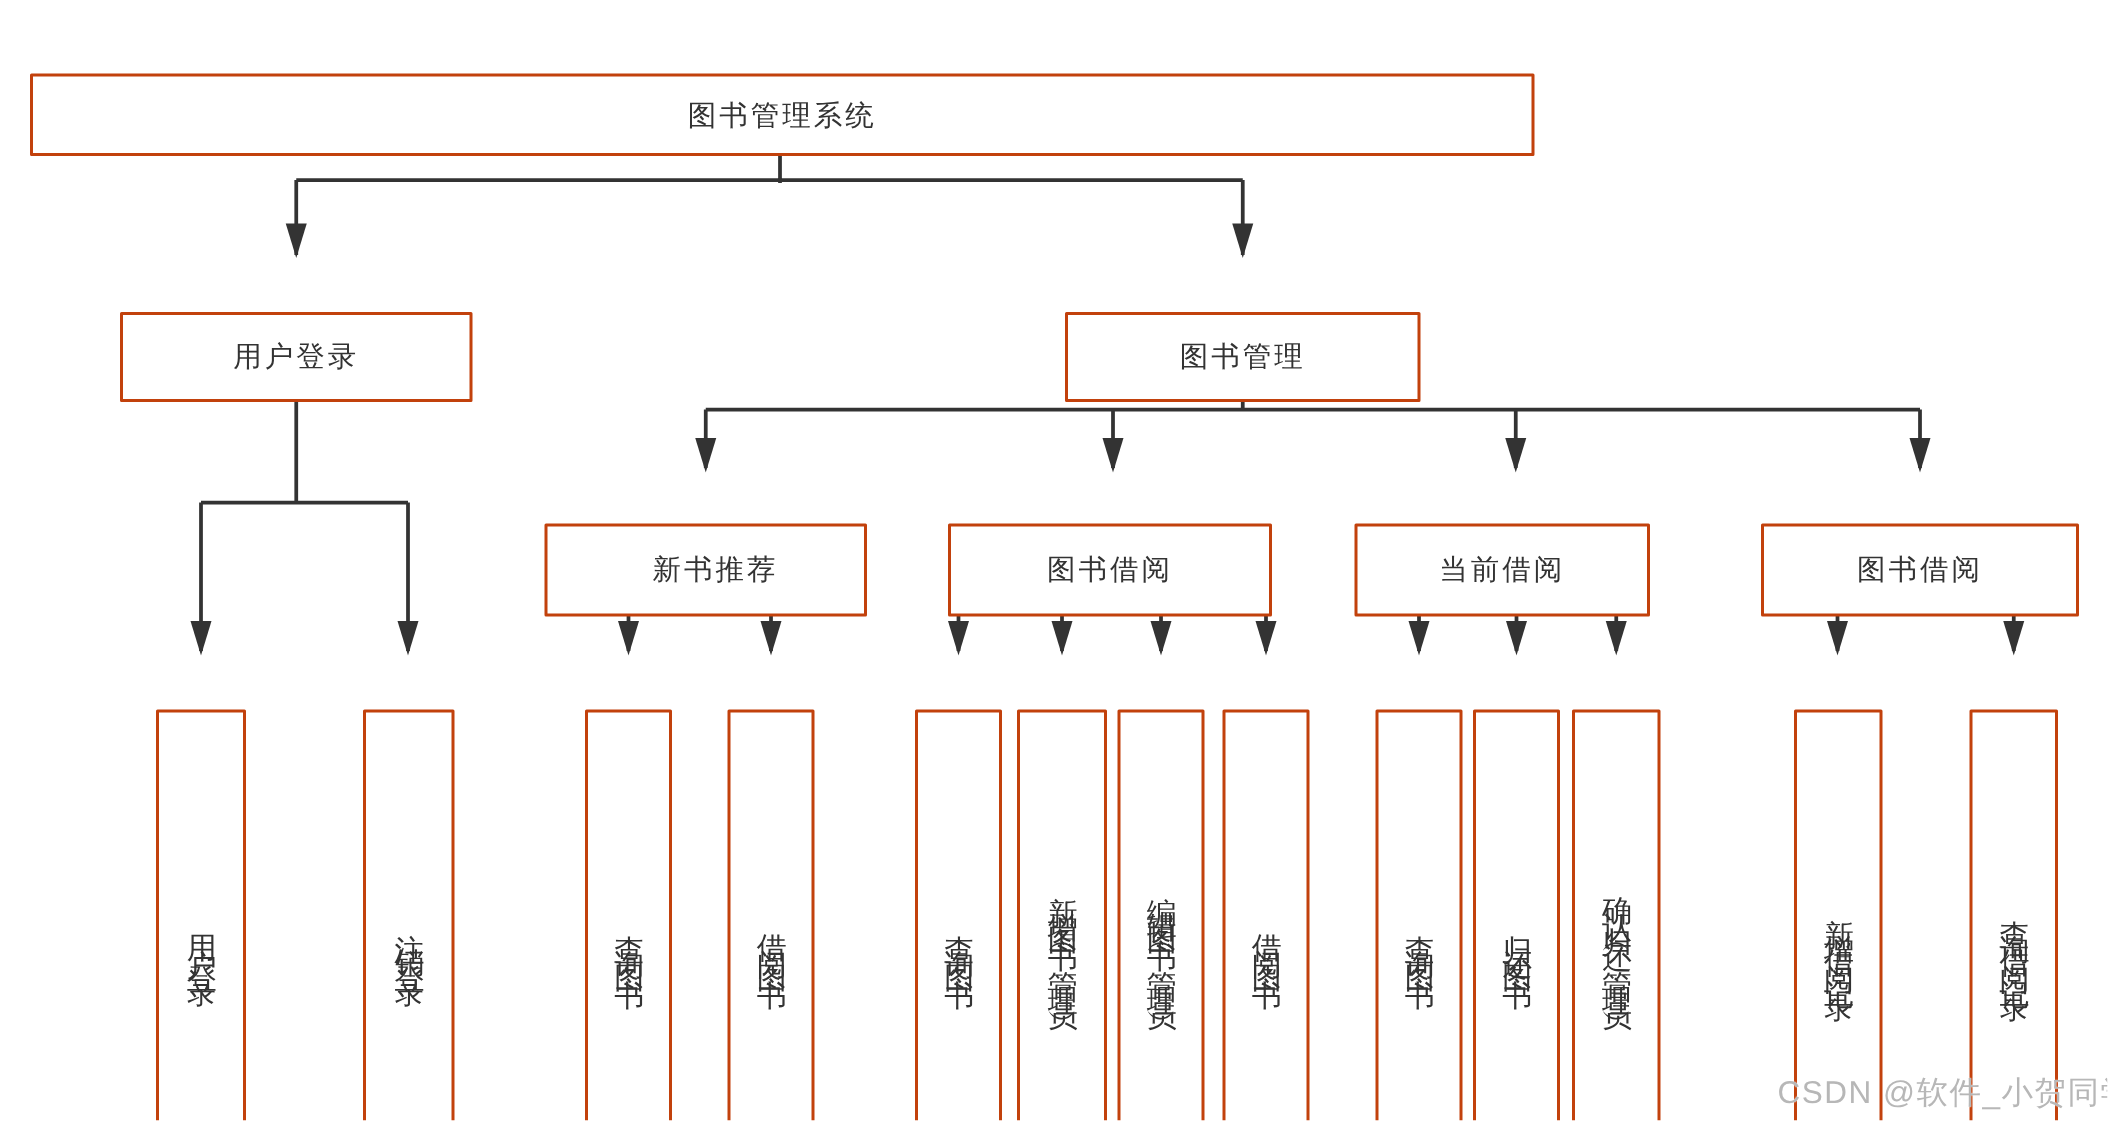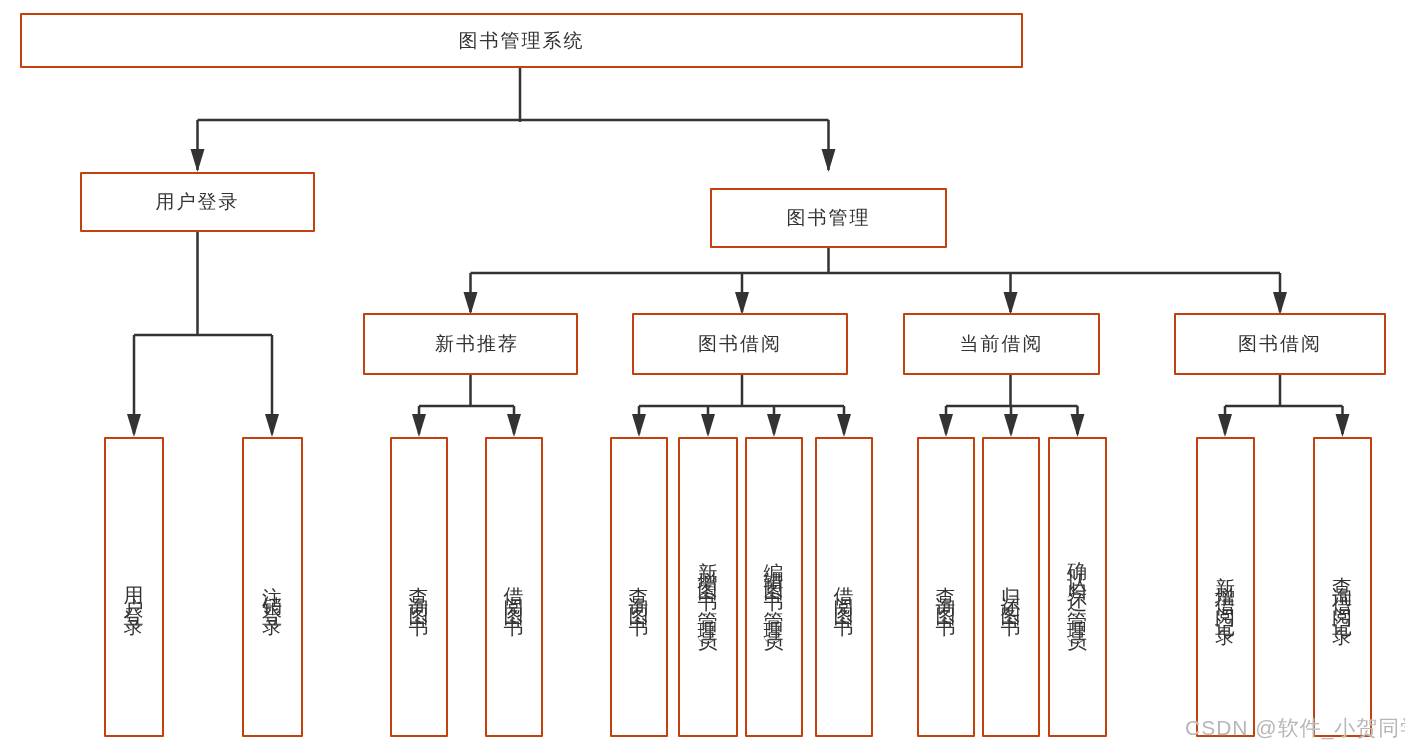--- a/index.html
+++ b/index.html
@@ -6,21 +6,21 @@
   .canvas{
     position:relative;width:1405px;height:747px;background:#ffffff;overflow:hidden;
     font-family:"Liberation Sans","DejaVu Sans",sans-serif;
   }
   .connectors{position:absolute;left:0;top:0;width:1405px;height:747px;z-index:1;}
   .connectors path{stroke:#333333;stroke-width:2.5;fill:none;}
   .connectors polygon{fill:#333333;stroke:none;}
   .node{
     position:absolute;box-sizing:border-box;background:#ffffff;
     border:2px solid #c2410c;border-radius:1px;color:#333333;
-    display:flex;align-items:center;justify-content:center;z-index:2;
+    display:flex;align-items:center;justify-content:center;z-index:2;margin-top:36px;
   }
   .node.root{border-width:2px;font-size:19px;letter-spacing:2px;}
   .node.h{font-size:19px;letter-spacing:2px;}
   .node.v{
     writing-mode:vertical-rl;text-orientation:mixed;
     font-size:20px;letter-spacing:10px;line-height:1;
     padding-top:8px;
   }
   .watermark{
     position:absolute;z-index:5;color:#b7b7b7;font-size:21px;letter-spacing:1px;
@@ -64,21 +64,21 @@
     <polygon points="1070.5,414 1084.5,414 1077.5,437"></polygon>
 
     <path d="M1280 375 V406 M1225 406 H1342.5 M1225 406 V434 M1342.5 406 V434"></path>
     <polygon points="1218,414 1232,414 1225,437"></polygon>
     <polygon points="1335.5,414 1349.5,414 1342.5,437"></polygon>
   </svg>
 
   <div class="node root" style="left:20px;top:13px;width:1003px;height:55px;">图书管理系统</div>
 
   <div class="node h" style="left:80px;top:172px;width:235px;height:60px;">用户登录</div>
-  <div class="node h" style="left:710px;top:188px;width:237px;height:60px;font-family:Liberation Serif, serif;">图书管理</div>
+  <div class="node h" style="left:710px;top:172px;width:237px;height:60px;font-family:Liberation Serif, serif;">图书管理</div>
 
   <div class="node h" style="left:363px;top:313px;width:215px;height:62px;padding-left:13px;">新书推荐</div>
   <div class="node h" style="left:632px;top:313px;width:216px;height:62px;">图书借阅</div>
   <div class="node h" style="left:903px;top:313px;width:197px;height:62px;">当前借阅</div>
   <div class="node h" style="left:1174px;top:313px;width:212px;height:62px;">图书借阅</div>
 
   <div class="node v" style="left:104px;top:437px;width:60px;height:300px;">用户登录</div>
   <div class="node v" style="left:242px;top:437px;width:61px;height:300px;">注销登录</div>
 
   <div class="node v" style="left:390px;top:437px;width:58px;height:300px;">查询图书</div>

